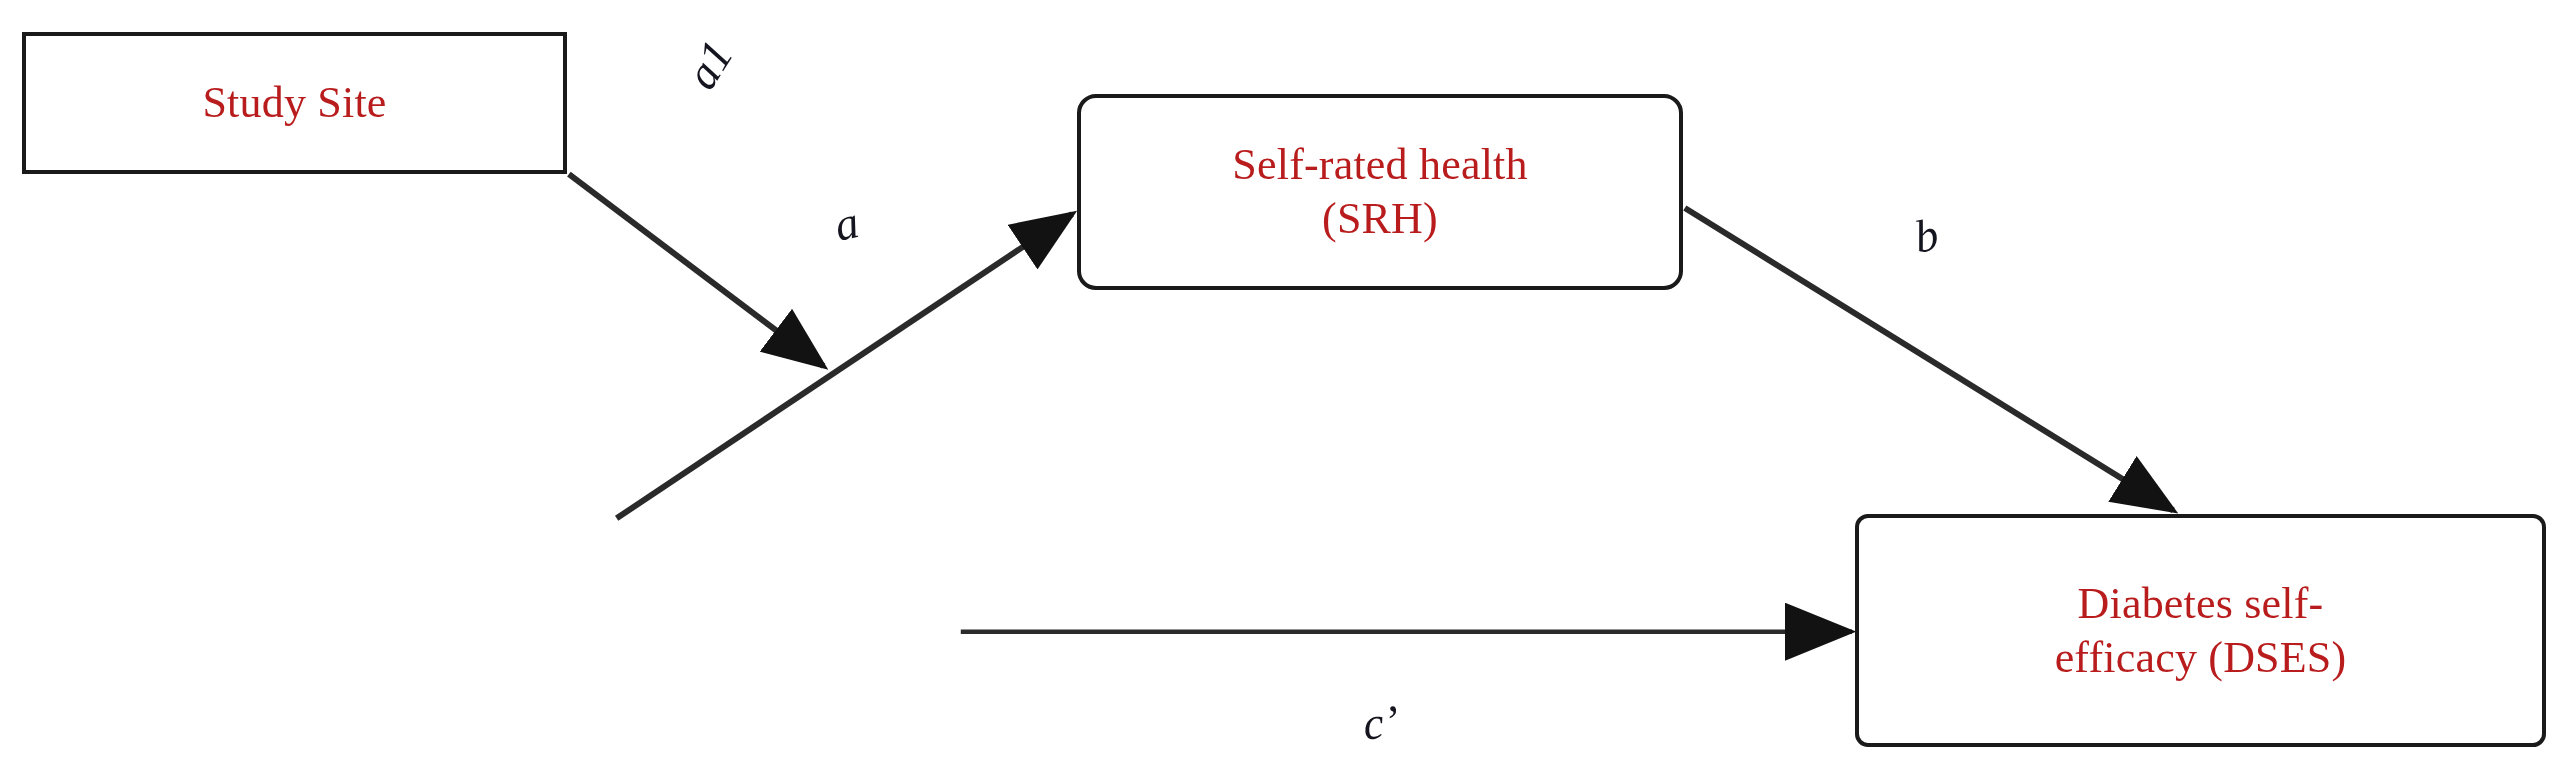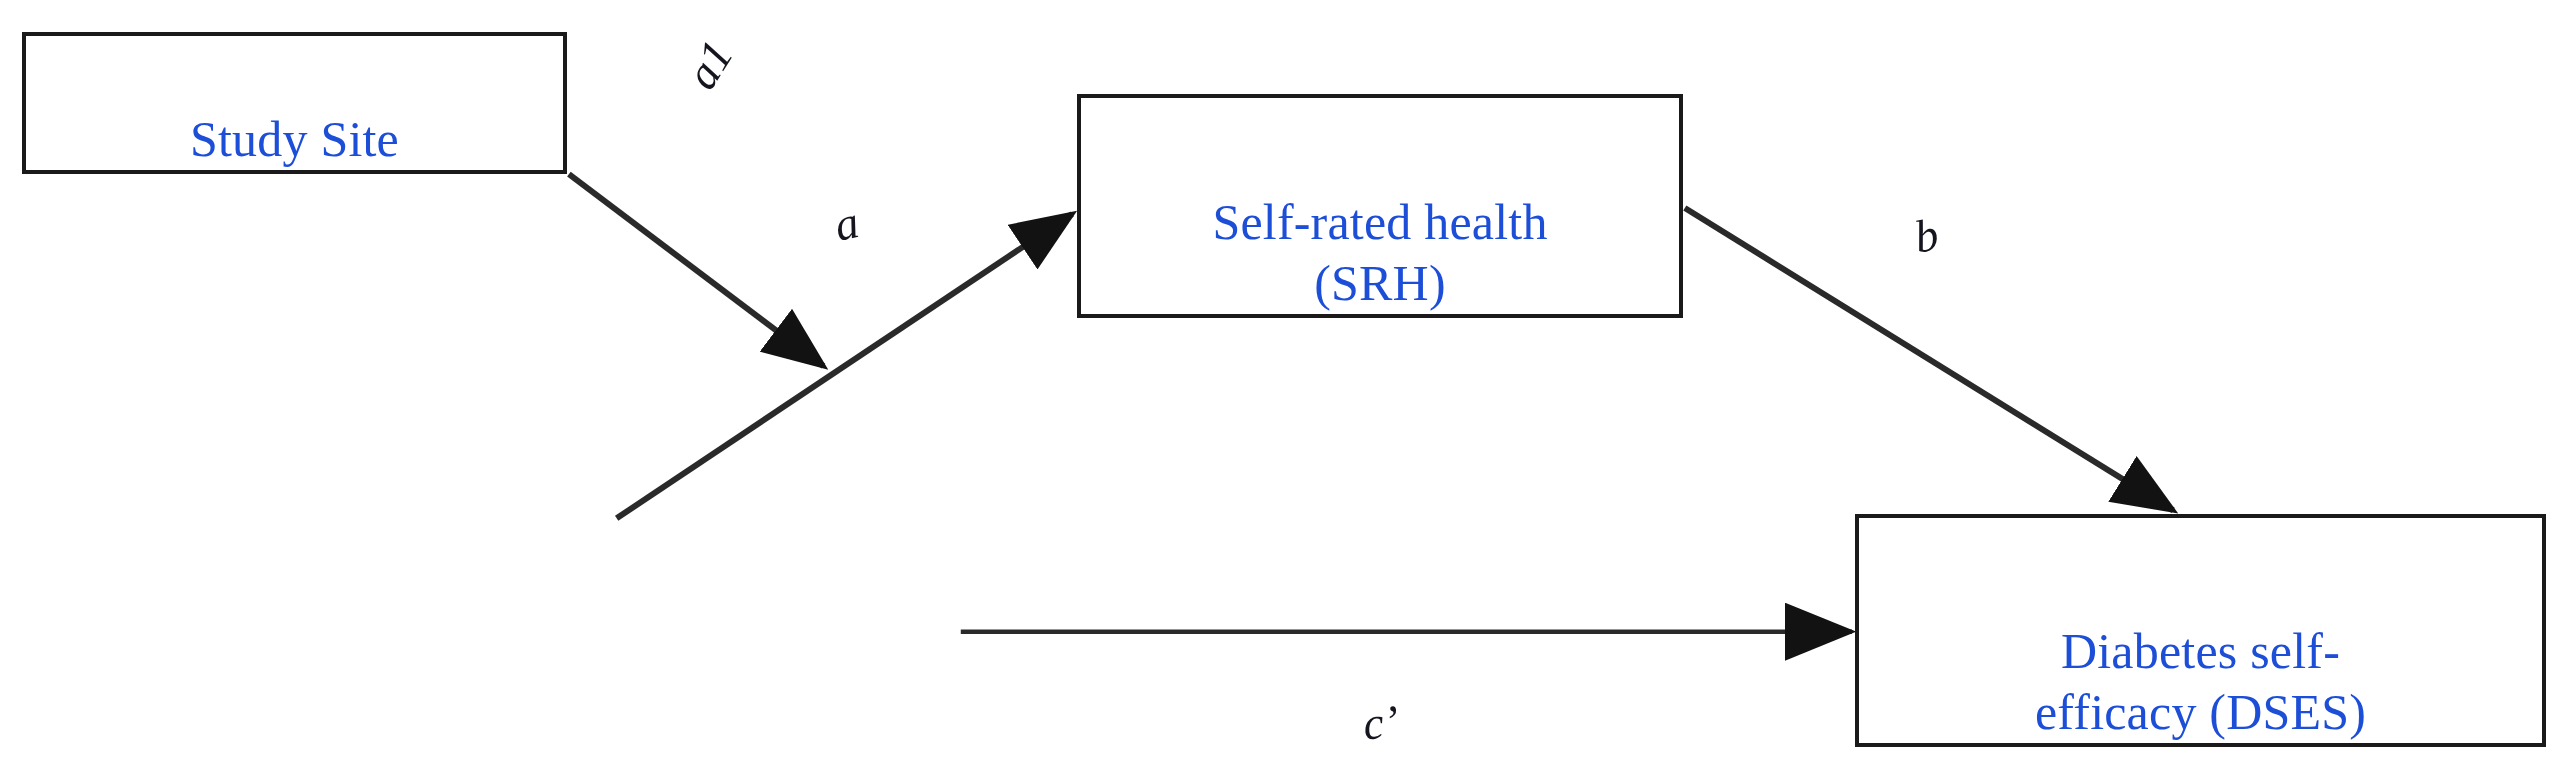--- a/index.html
+++ b/index.html
@@ -24,26 +24,26 @@
     top: 0;
     width: 2576px;
     height: 783px;
   }
   .node-box {
     position: absolute;
     box-sizing: border-box;
     border: 4px solid #1a1a1a;
     background: #ffffff;
     display: flex;
-    align-items: flex-end;
+    align-items: center;
     justify-content: center;
     text-align: center;
-    color: #1d4ed8;
+    color: #b91c1c;
     font-family: "Liberation Serif", "DejaVu Serif", serif;
-    font-size: 50px;
+    font-size: 44px;
     line-height: 1.22;
     letter-spacing: 0.2px;
     z-index: 3;
   }
   .node-label {
     display: block;
     padding: 0 14px;
     white-space: pre-line;
   }
   .path-label {
@@ -51,23 +51,23 @@
     font-family: "Liberation Serif", "DejaVu Serif", serif;
     font-style: italic;
     font-size: 46px;
     color: #15151f;
     z-index: 4;
     white-space: nowrap;
     user-select: none;
   }
   
   #node-study-site  { left: 22px;   top: 32px;  width: 545px; height: 142px; }
-  #node-srh         { left: 1077px; top: 94px;  width: 606px; height: 224px; }
+  #node-srh         { left: 1077px; top: 94px;  width: 606px; height: 196px; border-radius: 19px; }
   #node-epds        { left: 255px;  top: 518px; width: 705px; height: 228px; }
-  #node-dses        { left: 1855px; top: 514px; width: 691px; height: 233px; }
+  #node-dses        { left: 1855px; top: 514px; width: 691px; height: 233px; border-radius: 13px; }
   
   #label-a1 { left: 686px;  top: 38px;  transform: rotate(-58deg); transform-origin: 50% 50%; }
   #label-a  { left: 835px;  top: 197px; transform: rotate(-12deg); transform-origin: 50% 50%; }
   #label-b  { left: 1915px; top: 209px; transform: rotate(-10deg); transform-origin: 50% 50%; }
   #label-c  { left: 1363px; top: 696px; transform: rotate(-6deg);  transform-origin: 50% 50%; }
 </style>
 </head>
 <body>
 
 <div id="canvas">

